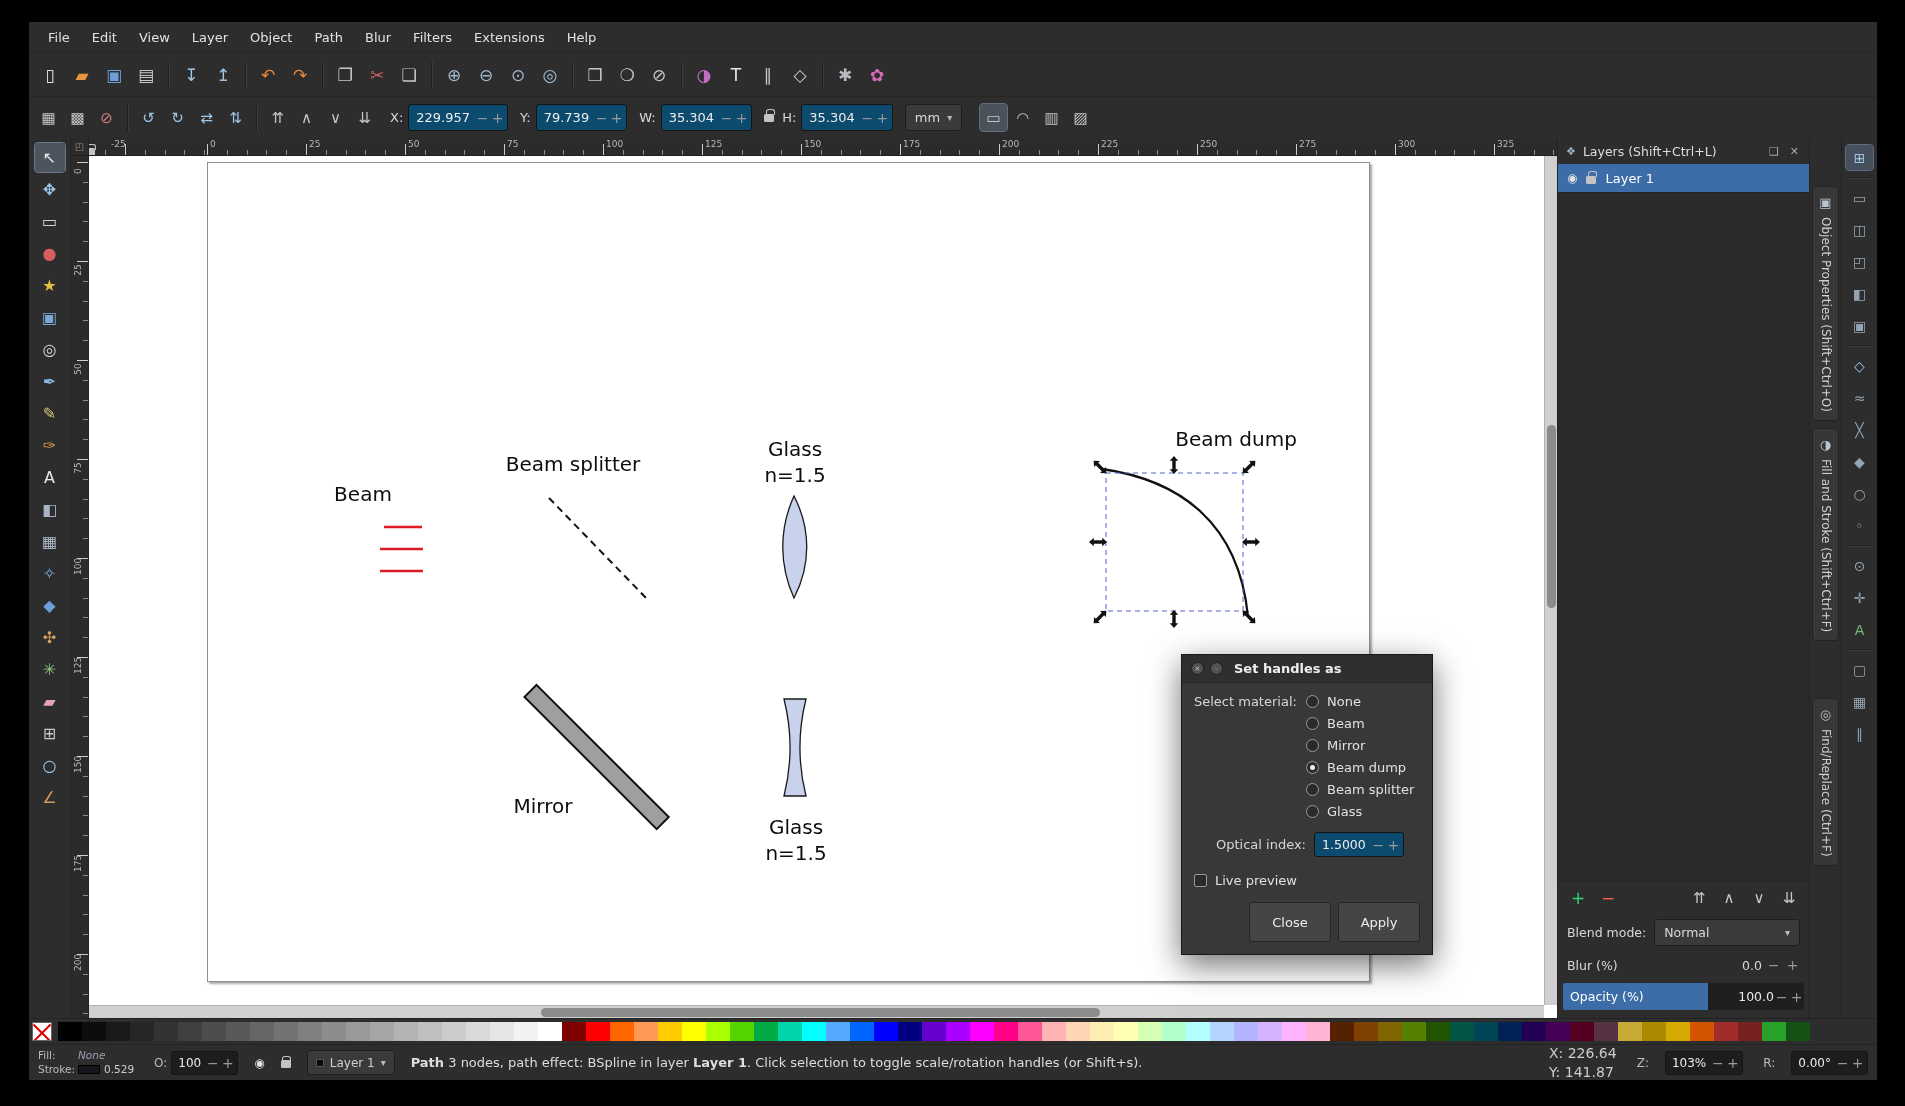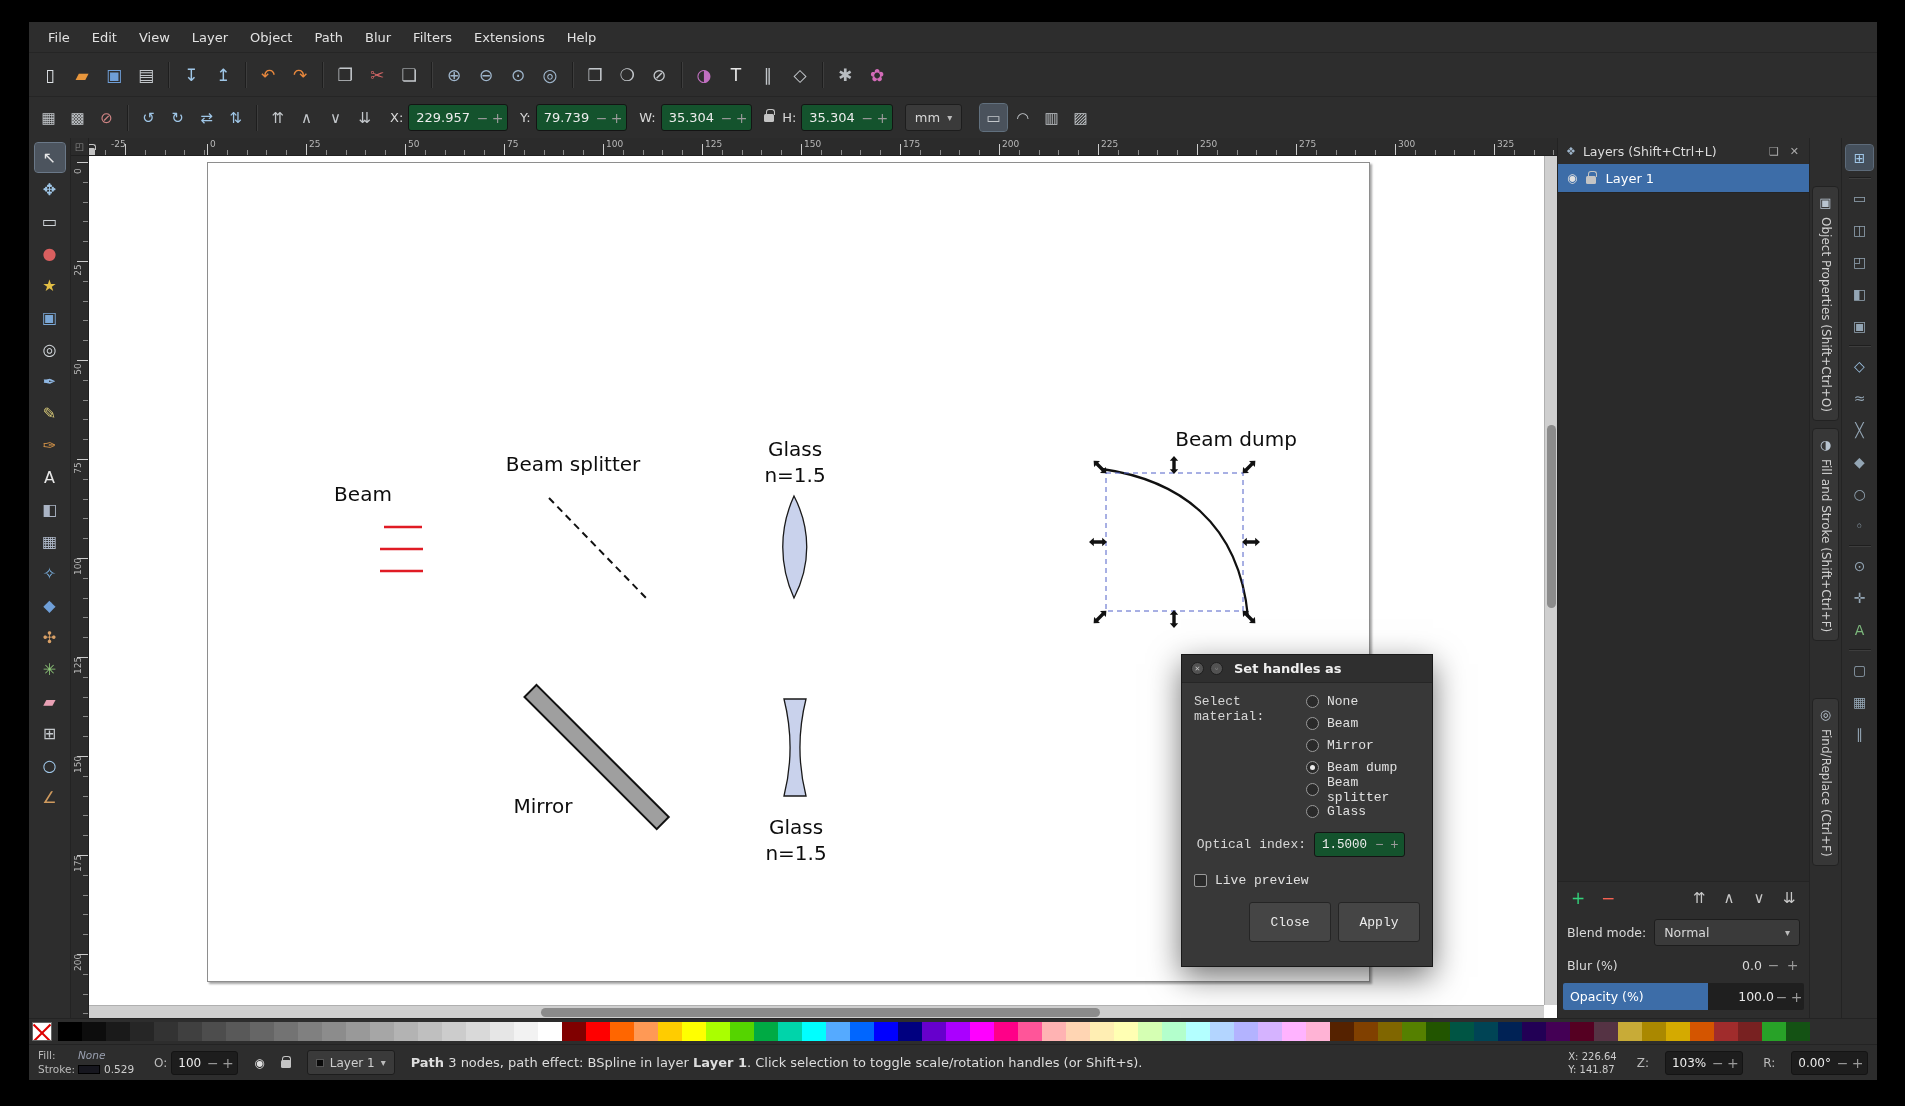--- a/index.html
+++ b/index.html
@@ -19,21 +19,21 @@
   .tb-icon { width:30px; height:30px; border-radius:3px; display:flex; align-items:center;
              justify-content:center; font-size:17px; flex:0 0 auto; }
   .tb-icon.sm { width:27px; height:27px; font-size:15px; }
   .tb-icon.pressed { background:#4a525c; outline:1px solid #61707e; }
   .tb-sep { width:1px; height:26px; background:#1e1e1e; box-shadow:1px 0 0 #3d3d3d;
             margin:0 5px; flex:0 0 auto; }
   .controls-bar { height:42px; flex:0 0 auto; display:flex; align-items:center; gap:2px;
                   padding:0 6px; border-top:1px solid #252525; color:#d8d8d8; font-size:13px; }
   .hrow { display:flex; align-items:center; gap:2px; }
   .spin-group { display:flex; align-items:center; margin-left:10px; gap:5px; }
-  .spin-box { display:flex; align-items:center; background:#14532d; border:1px solid #141414;
+  .spin-box { display:flex; align-items:center; background:#0c4a6e; border:1px solid #141414;
               border-radius:3px; height:27px; padding:0 2px; }
   .spin-value { padding:0 5px; color:#ececec; min-width:48px; }
   .spin-btn { width:15px; text-align:center; color:#9a9a9a; font-size:14px; }
   .units-dd { display:flex; align-items:center; gap:7px; background:#3a3a3a;
               border:1px solid #1d1d1d; border-radius:3px; height:27px; padding:0 9px; margin-left:10px; }
   .caret { font-size:10px; color:#bbb; }
 
   
   .main { flex:1; display:flex; min-height:0; position:relative; }
   .toolbox { width:42px; flex:0 0 auto; border-right:1px solid #232323; display:flex;
@@ -146,33 +146,33 @@
   .fs-lab { width:36px; color:#bbb; }
   .fill-none { font-style:italic; color:#9aa0b0; }
   .stroke-swatch { width:22px; height:9px; background:#16161e; border:1px solid #000; }
   .sb-spin { display:flex; align-items:center; background:#1d1d1d; border:1px solid #141414;
              border-radius:3px; height:24px; padding:0 2px; }
   .sb-spin .spin-value { min-width:26px; padding:0 4px; font-size:12px; }
   .layer-dd { display:flex; align-items:center; gap:6px; background:#3a3a3a; border:1px solid #1d1d1d;
               border-radius:3px; height:25px; padding:0 8px; }
   .layer-chip { width:8px; height:8px; background:#0a0a0a; border:1px solid #555; }
   .status-msg { flex:1; white-space:nowrap; overflow:hidden; font-size:13px; color:#ddd; }
-  .coords { display:flex; flex-direction:column; font-size:10px; line-height:1.3; color:#ccc; flex:0 0 auto; }
+  .coords { display:flex; flex-direction:column; font-size:14px; line-height:1.3; color:#ccc; flex:0 0 auto; }
   .zr-label { color:#bbb; margin-left:4px; }
 
   
   .dialog { position:absolute; left:1152px; top:632px; width:252px; background:#383838;
             border:1px solid #191919; box-shadow:0 10px 30px rgba(0,0,0,.55); z-index:60;
             color:#e0e0e0; font-size:13px; }
   .dlg-titlebar { height:28px; display:flex; align-items:center; gap:6px; padding:0 9px;
                   background:#2f2f2f; border-bottom:1px solid #262626; }
   .dlg-circle { width:13px; height:13px; border-radius:50%; background:#525252; border:1px solid #1f1f1f;
                 color:#c0c0c0; font-size:7px; display:flex; align-items:center; justify-content:center; }
   .dlg-title { margin-left:5px; font-weight:bold; color:#efefef; }
-  .dlg-body { padding:10px 12px 24px;font-family:Liberation Mono, monospace; }
+  .dlg-body { padding:10px 12px 12px; }
   .select-row { display:flex; }
   .dlg-label { color:#d6d6d6; }
   .select-row .dlg-label { width:112px; flex:0 0 auto; padding-top:1px; }
   .radio-col { display:flex; flex-direction:column; gap:5px; }
   .radio-row { display:flex; align-items:center; gap:8px; height:17px; }
   .radio-circle { width:13px; height:13px; border-radius:50%; border:1px solid #9a9a9a;
                   background:#2a2a2a; position:relative; flex:0 0 auto; }
   .radio-circle.selected::after { content:""; position:absolute; inset:3px; border-radius:50%; background:#ececec; }
   .optical-row { display:flex; align-items:center; margin-top:12px; gap:8px; }
   .optical-row .dlg-label { width:112px; text-align:right; flex:0 0 auto; }

